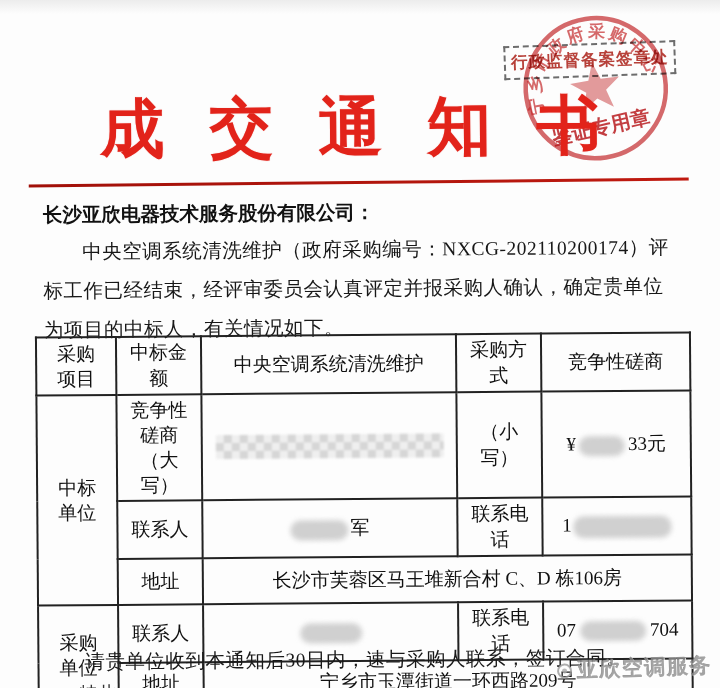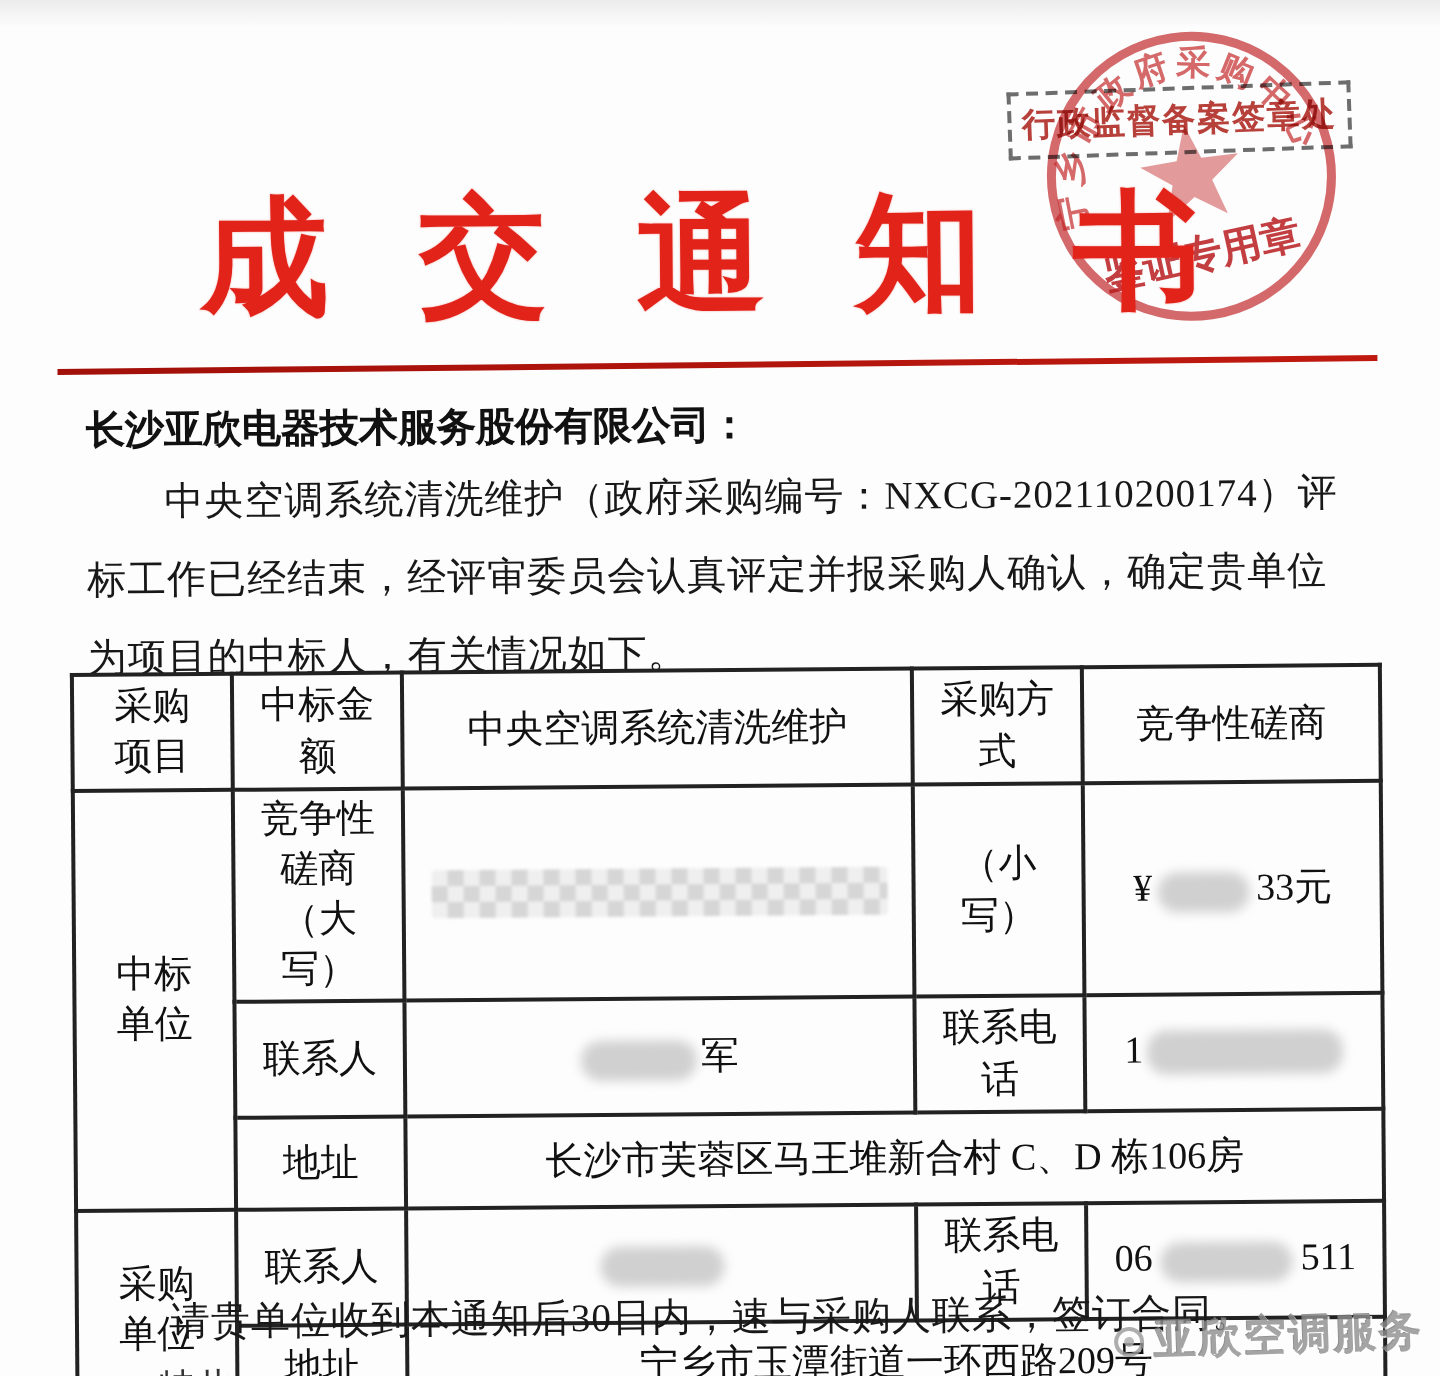--- a/index.html
+++ b/index.html
@@ -148,21 +148,21 @@
     </tr>
     <tr class="r5">
       <td rowspan="2" class="multiline">采购
 单位</td>
       <td>联系人</td>
       <td>
         <span class="blur name2"></span>
       </td>
       <td>联系电话</td>
       <td>
-        <span>06</span><span class="blur phone2"></span><span>511</span>
+        <span>07</span><span class="blur phone2"></span><span>704</span>
       </td>
     </tr>
     <tr class="r6">
       <td>地址</td>
       <td colspan="3">宁乡市玉潭街道一环西路209号</td>
     </tr>
   </tbody>
     </table>
 
   <div class="closing">请贵单位收到本通知后30日内，速与采购人联系，签订合同。</div>

